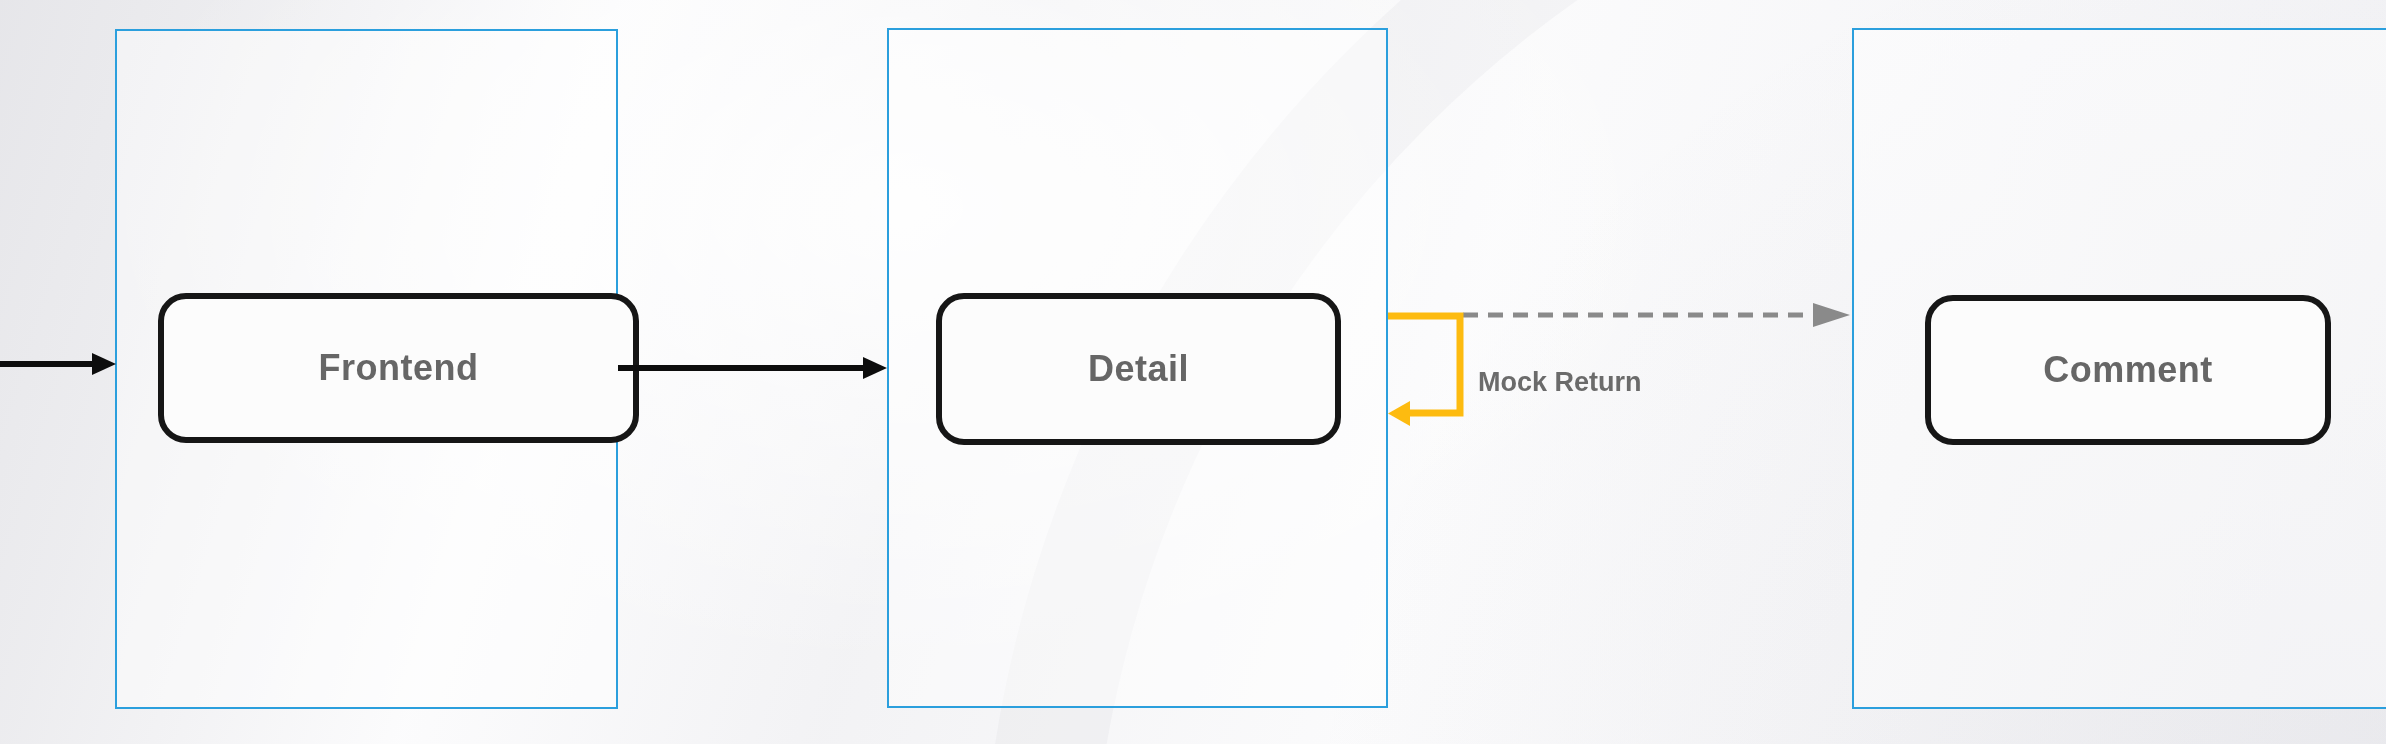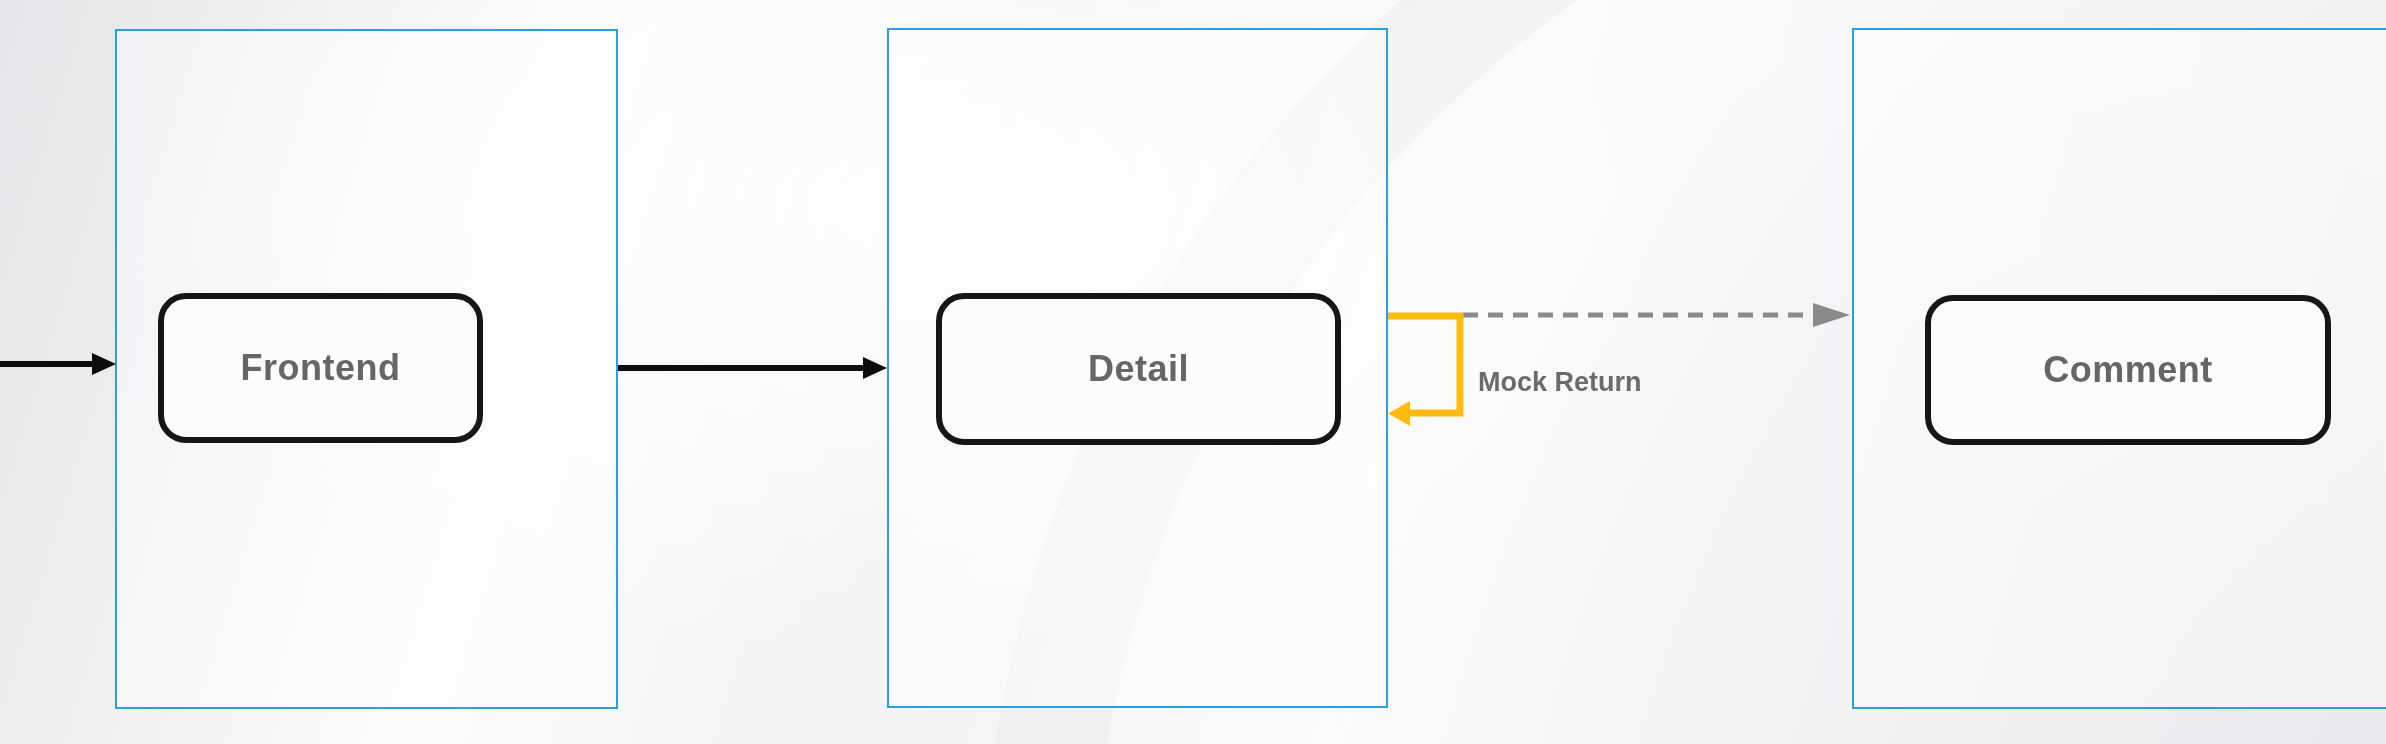--- a/index.html
+++ b/index.html
@@ -51,21 +51,21 @@
   .node {
     position: absolute;
     box-sizing: border-box;
     border: 6px solid var(--node-border, #161616);
     border-radius: 28px;
     background: var(--node-fill, #FCFCFC);
     display: flex;
     align-items: center;
     justify-content: center;
   }
-  .c1 .node { left: 41px; top: 262px; width: 325px; height: 150px; }
+  .c1 .node { left: 41px; top: 262px; width: 481px; height: 150px; }
   .c2 .node { left: 47px; top: 263px; width: 405px; height: 152px; }
   .c3 .node { left: 71px; top: 265px; width: 406px; height: 150px; }
   .node-label {
     font-size: 36px;
     font-weight: 600;
     letter-spacing: 0.5px;
     color: var(--node-text, #666666);
     white-space: nowrap;
   }
   .edges {

